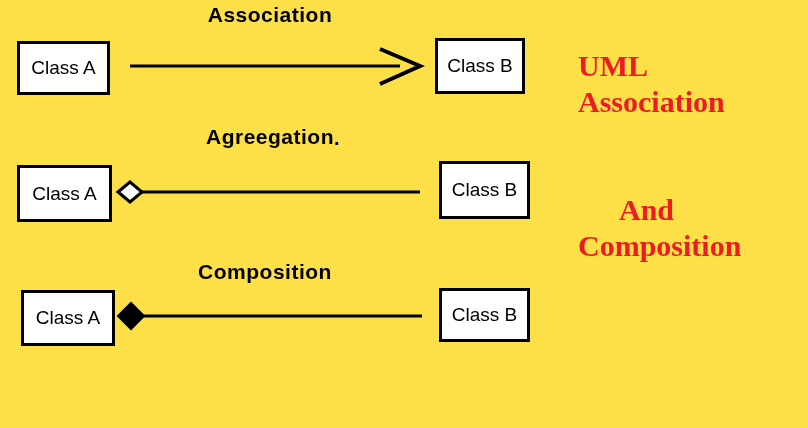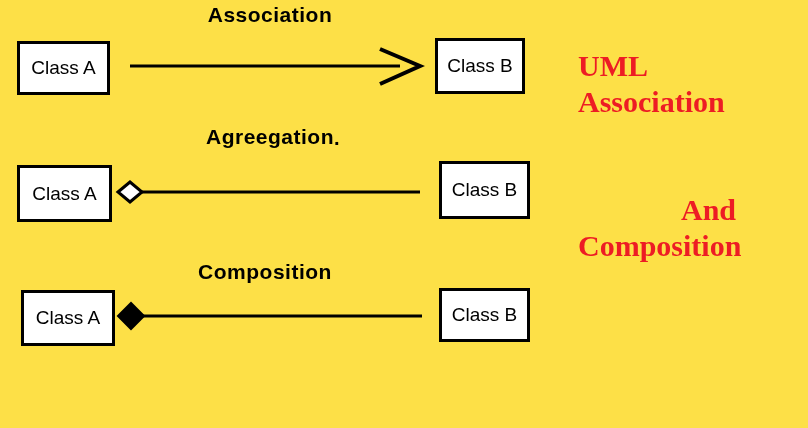--- a/index.html
+++ b/index.html
@@ -60,21 +60,20 @@
     font-weight: bold;
     font-size: 30px;
     line-height: 36px;
   }
   .note-line {
     min-height: 36px;
     white-space: nowrap;
   }
   .note-line.indent {
     padding-left: 41px;
-    text-align: center;
   }
   
   #t1 { left: 170px; top: 3px;   width: 200px; }
   #b1a { left: 17px;  top: 41px;  width: 93px; height: 54px; }
   #b1b { left: 435px; top: 38px;  width: 90px; height: 56px; }
   #c1 { left: 110px; top: 38px; width: 320px; height: 56px; }
   
   #t2 { left: 170px; top: 125px; width: 200px; }
   #b2a { left: 17px;  top: 165px; width: 95px; height: 57px; }
   #b2b { left: 439px; top: 161px; width: 91px; height: 58px; }

